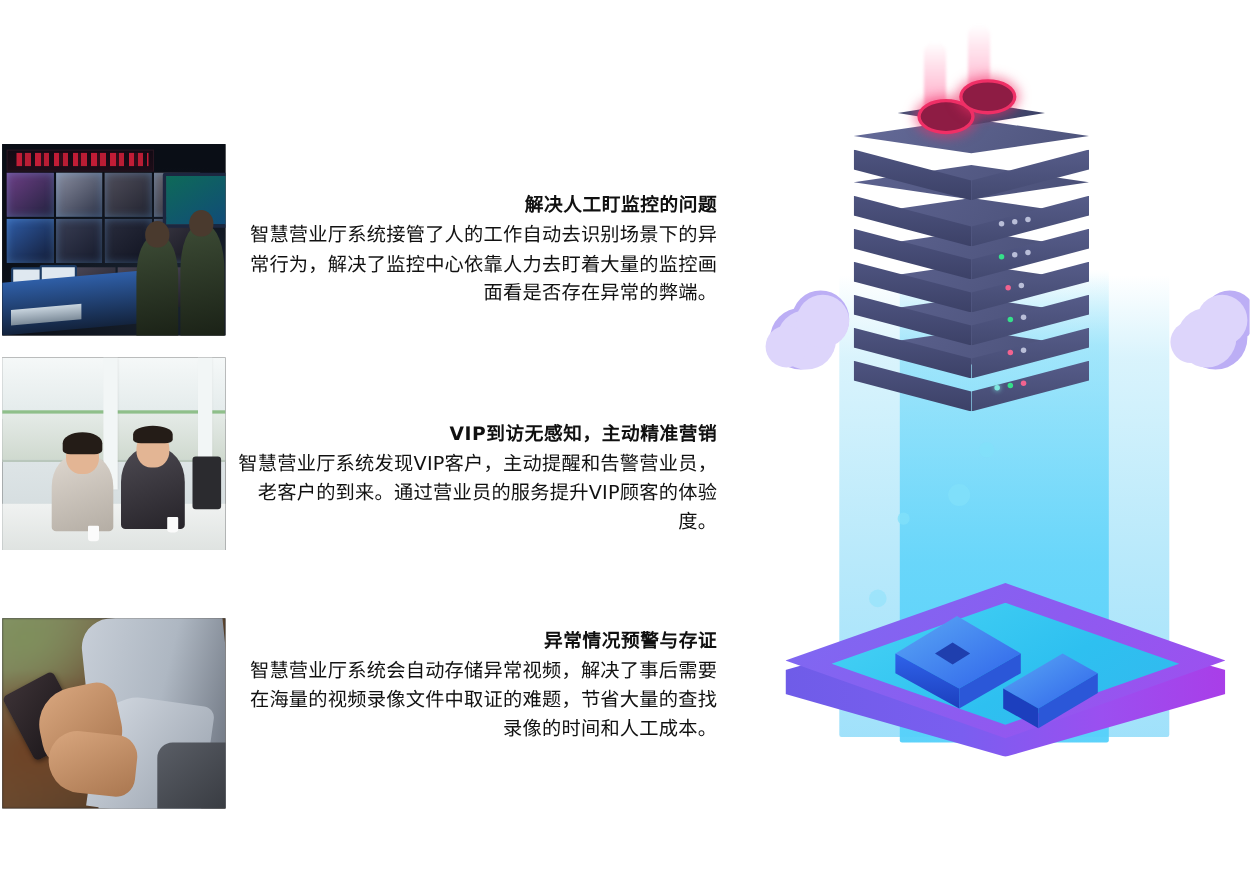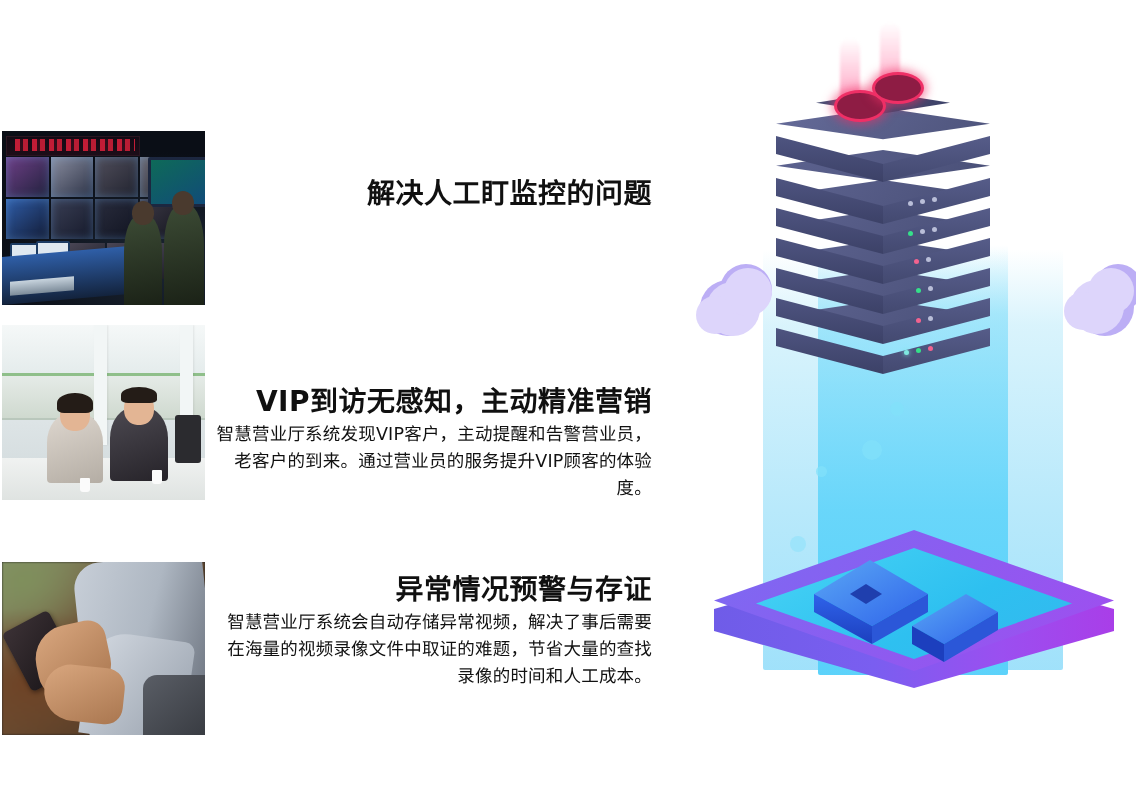--- a/index.html
+++ b/index.html
@@ -111,21 +111,21 @@
   .p3-phone{position:absolute;left:12px;top:56px;width:52px;height:66px;
     background:linear-gradient(150deg,#3b3135,#171316);border-radius:5px;transform:rotate(-28deg);
     box-shadow:0 2px 5px rgba(0,0,0,.45);}
   .p3-hand{position:absolute;background:linear-gradient(150deg,#d9a77f,#a9764f);}
   .p3-hand.a{left:34px;top:62px;width:74px;height:72px;border-radius:34px 18px 30px 26px;transform:rotate(-12deg);}
   .p3-hand.b{left:42px;top:104px;width:80px;height:56px;border-radius:30px 22px 20px 34px;transform:rotate(6deg);}
 
   
   .block{position:absolute;width:437px;left:215px;text-align:right;color:#151515;}
   .block .h{
-    font-size:28px;font-weight:bold;line-height:1.12;margin:0 0 4px 0;
+    font-size:17px;font-weight:bold;line-height:1.12;margin:0 0 4px 0;
     letter-spacing:.5px;color:#101010;
     font-family:"DejaVu Sans","Liberation Sans",sans-serif;
   }
   .block .p{
     font-size:17.5px;line-height:1.52;margin:0;color:#111111;letter-spacing:.2px;
     font-family:"DejaVu Sans","Liberation Sans",sans-serif;
   }
   #block-1{top:178px;}
   #block-2{top:386px;}
   #block-3{top:574px;}
@@ -250,20 +250,21 @@
       <div class="p3-sleeve"></div>
       <div class="p3-pant"></div>
       <div class="p3-phone"></div>
       <div class="p3-hand a"></div>
       <div class="p3-hand b"></div>
     </div>
   </div>
 
   <div class="block" id="block-1">
     <div class="h">解决人工盯监控的问题</div>
+    <div class="p">智慧营业厅系统接管了人的工作自动去识别场景下的异常行为，解决了监控中心依靠人力去盯着大量的监控画面看是否存在异常的弊端。</div>
   </div>
 
   <div class="block" id="block-2">
     <div class="h">VIP到访无感知，主动精准营销</div>
     <div class="p">智慧营业厅系统发现VIP客户，主动提醒和告警营业员，老客户的到来。通过营业员的服务提升VIP顾客的体验度。</div>
   </div>
 
   <div class="block" id="block-3">
     <div class="h">异常情况预警与存证</div>
     <div class="p">智慧营业厅系统会自动存储异常视频，解决了事后需要在海量的视频录像文件中取证的难题，节省大量的查找录像的时间和人工成本。</div>

